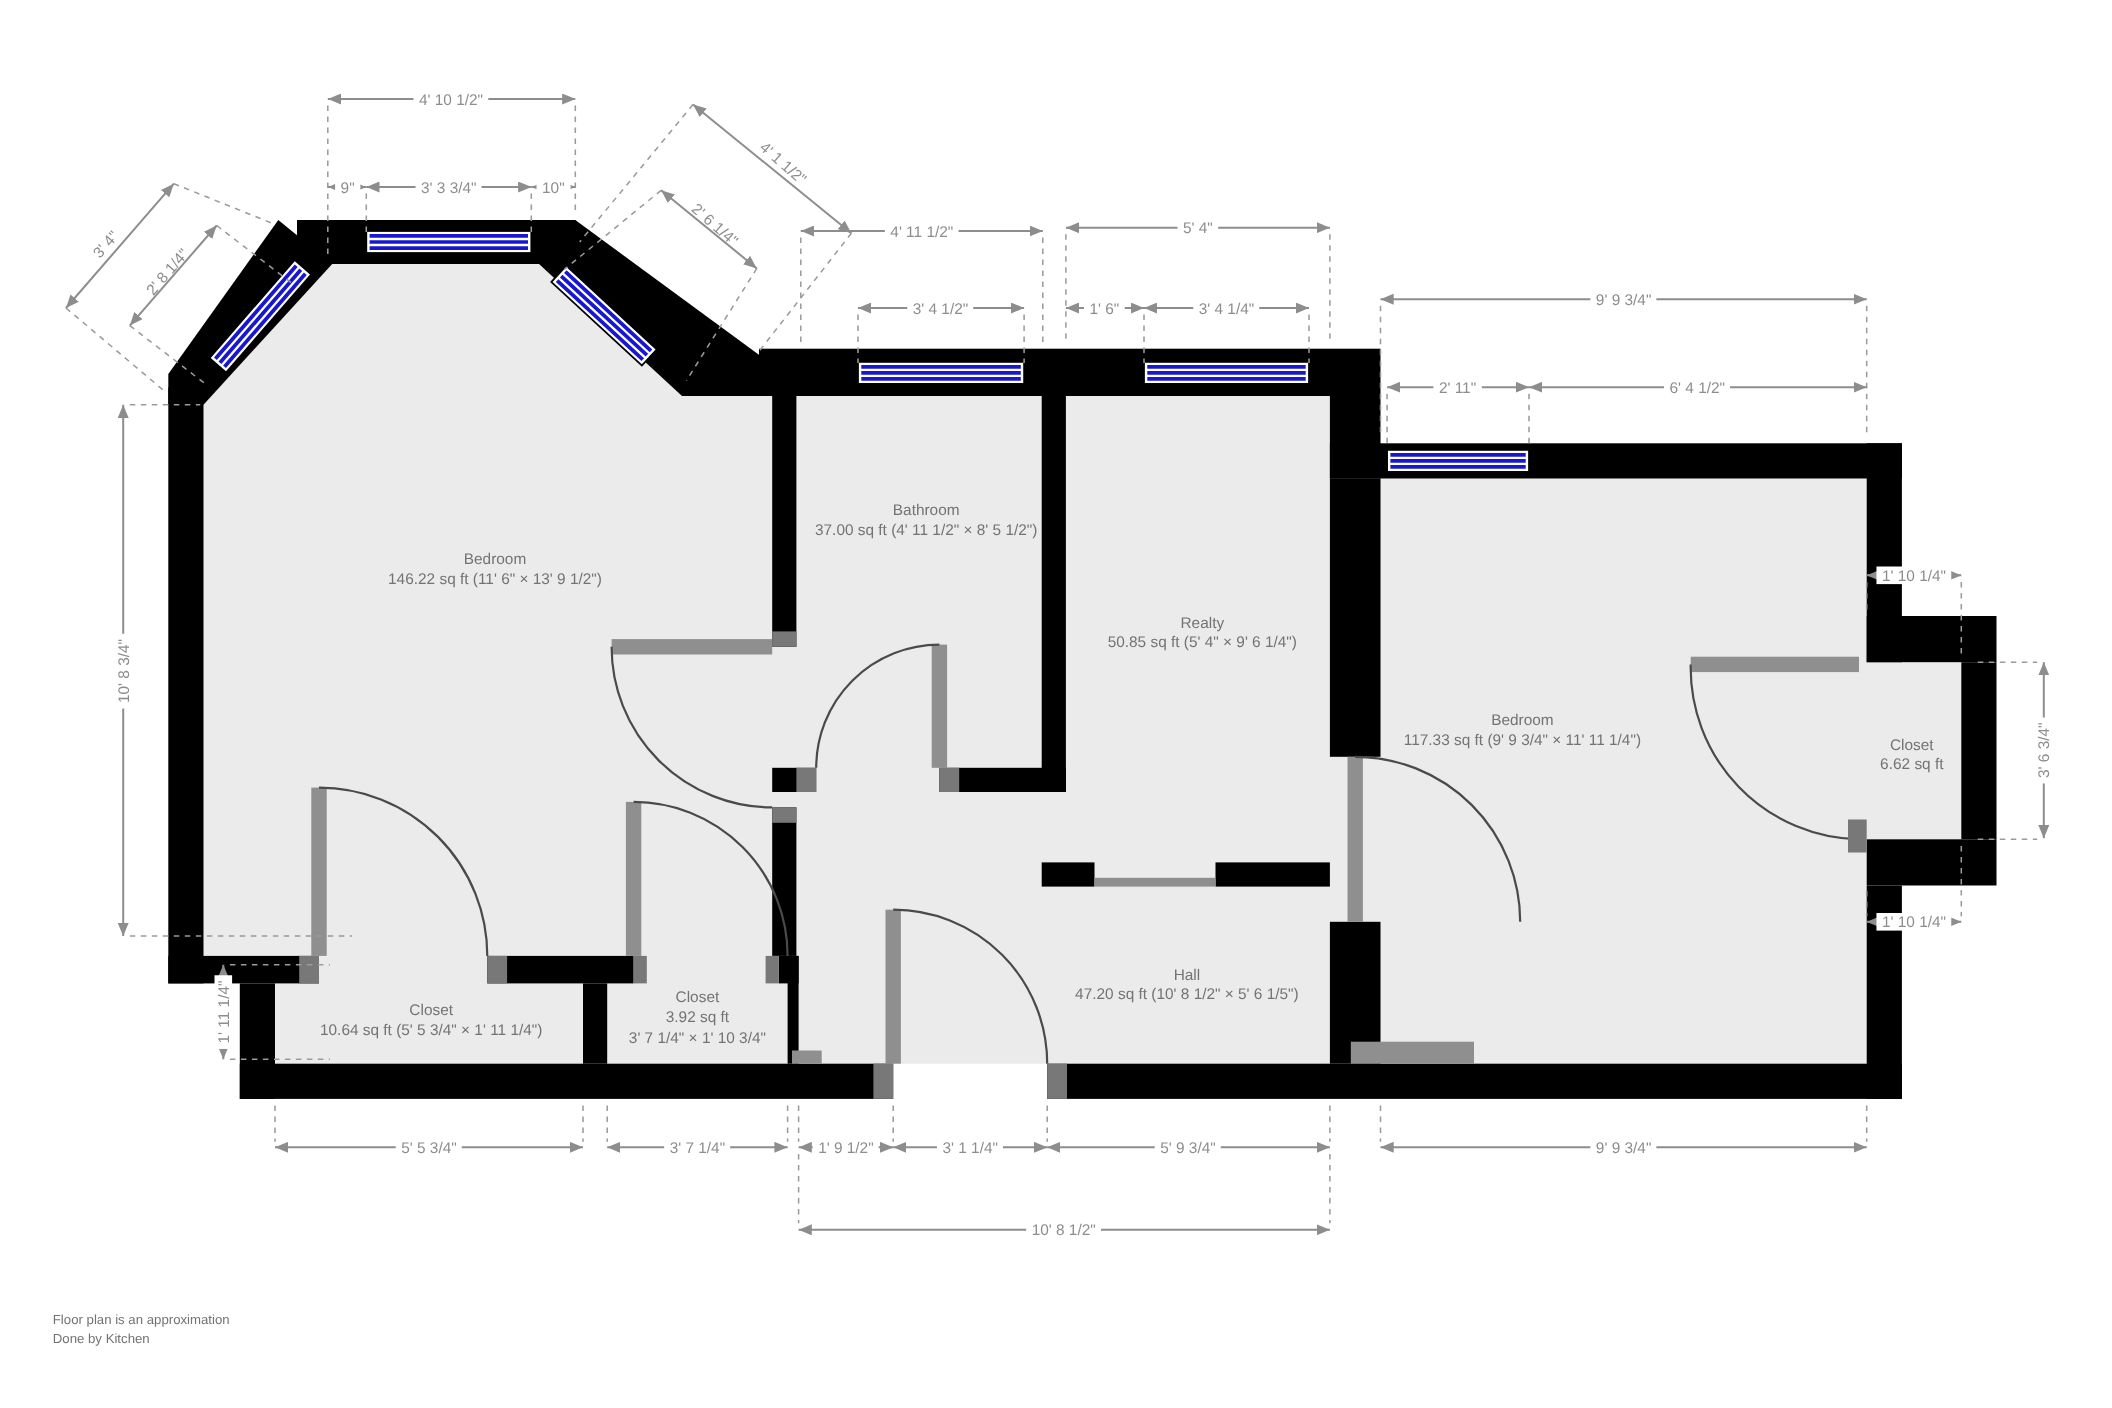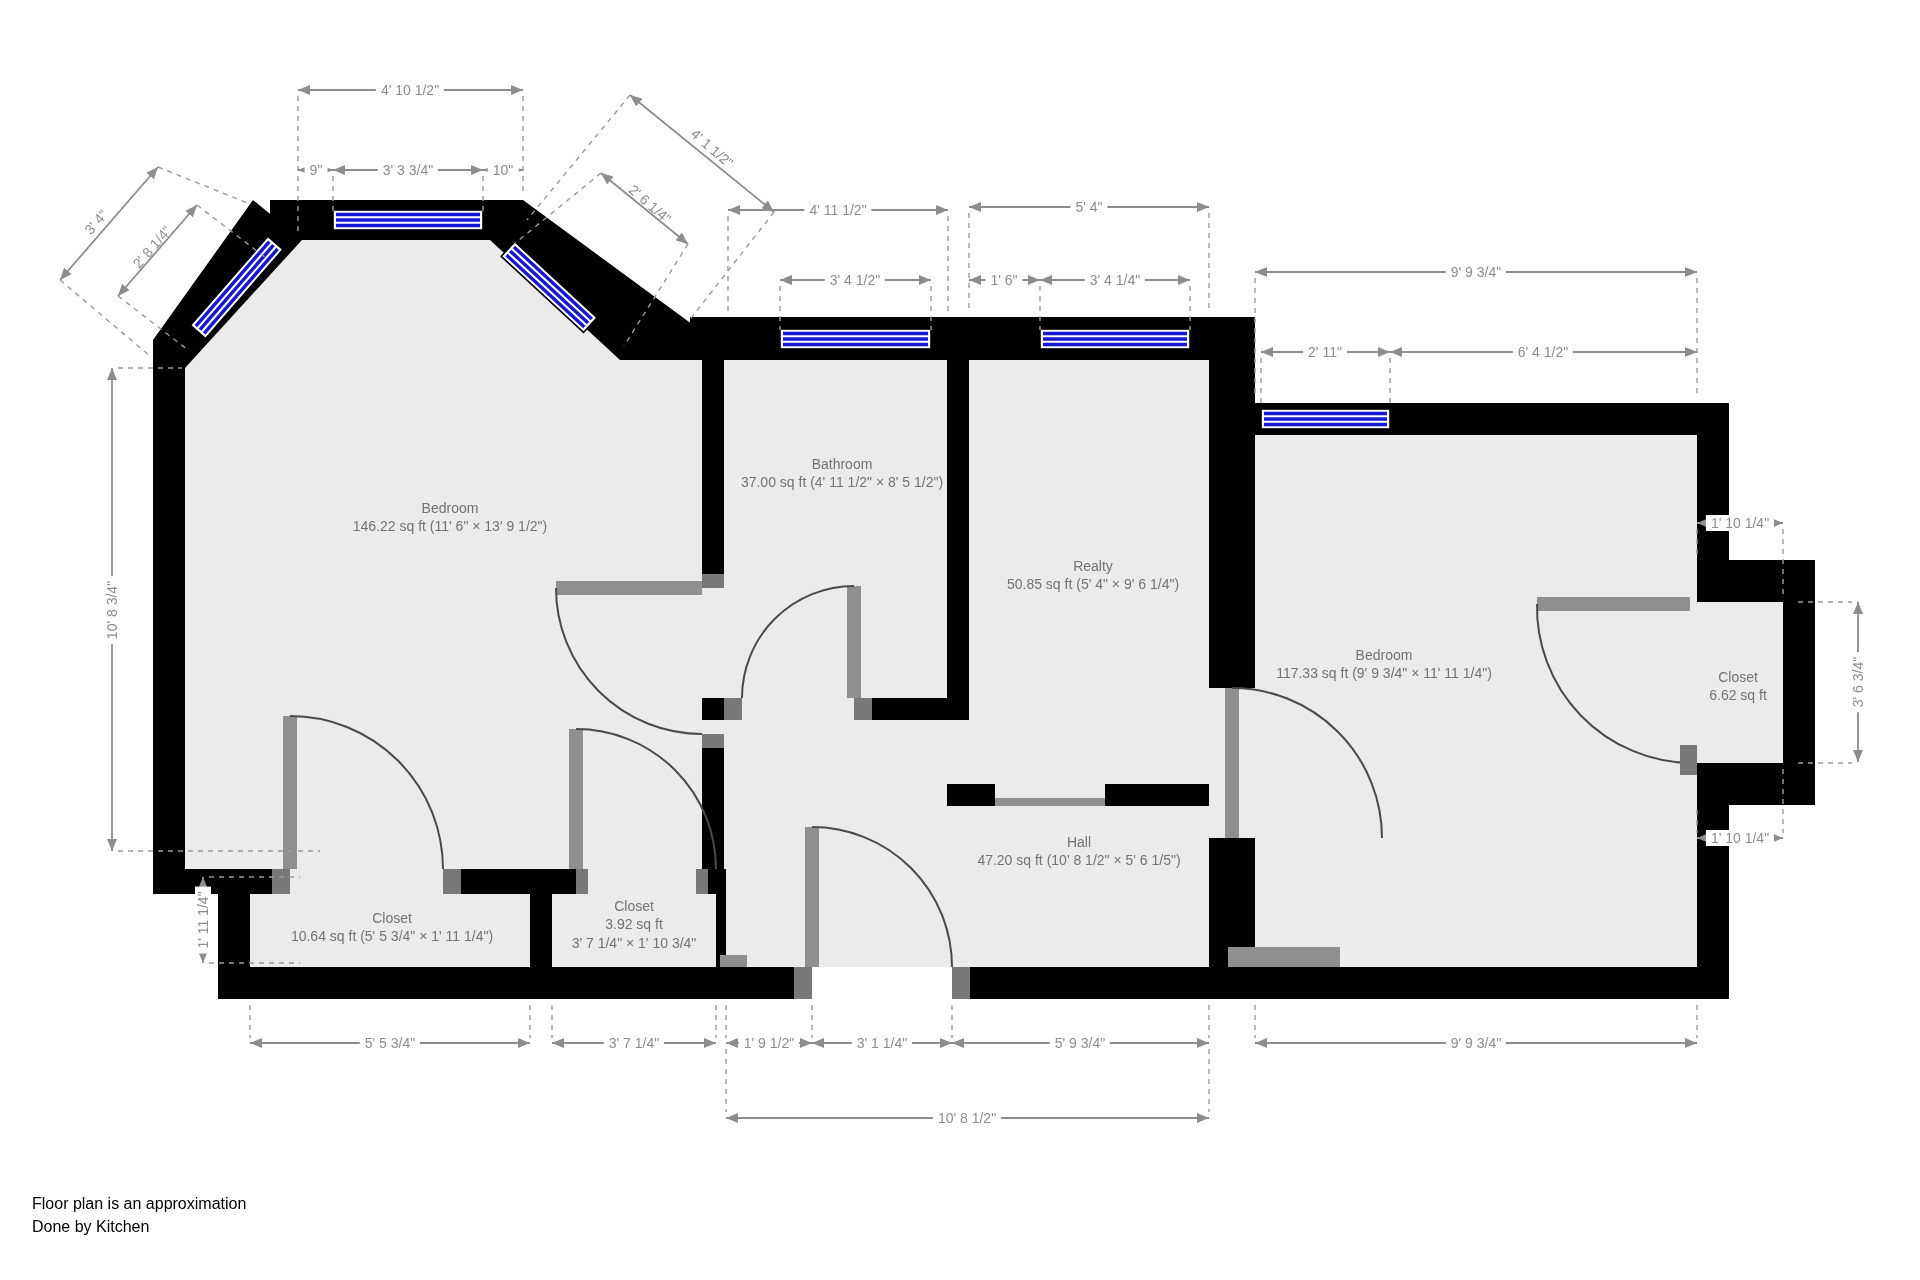--- a/index.html
+++ b/index.html
@@ -19,21 +19,21 @@
   .rlabel{position:absolute;transform:translate(-50%,-50%);text-align:center;font-size:14px;
           line-height:1.32;color:#737373;white-space:nowrap;}
   .dim{position:absolute;transform:translate(-50%,-50%);font-size:14px;color:#8d8d8d;
        background:#fff;padding:0 5px;white-space:nowrap;}
   .r90{transform:translate(-50%,-50%) rotate(-90deg);}
   .rm49{transform:translate(-50%,-50%) rotate(-49deg);background:transparent;}
   .rp41{transform:translate(-50%,-50%) rotate(41deg);background:transparent;}
   .watermark{position:absolute;left:962px;top:644px;transform:translate(-50%,-50%);
              text-align:center;font-size:58px;font-weight:bold;color:rgba(255,255,255,0.85);
              line-height:1.02;letter-spacing:1px;white-space:nowrap;}
-  .footer{position:absolute;left:32px;top:1192px;font-size:16px;color:#000000;line-height:1.45;}
+  .footer{position:absolute;left:48px;top:1192px;font-size:12px;color:#737373;line-height:1.45;}
 </style>
 </head>
 <body>
 
 <div class="canvas">
 
 <svg class="plan" width="1920" height="1280" viewBox="0 0 1920 1280">
   <defs>
     <marker id="ae" markerWidth="12" markerHeight="10" refX="12" refY="5" orient="auto" markerUnits="userSpaceOnUse">
       <path d="M0,0 L12,5 L0,10 Z" fill="#8d8d8d"></path>
@@ -284,21 +284,21 @@
   <div>50.85 sq ft (5' 4" × 9' 6 1/4")</div>
 </div>
 <div class="rlabel" style="left:1384px;top:664px">
   <div>Bedroom</div>
   <div>117.33 sq ft (9' 9 3/4" × 11' 11 1/4")</div>
 </div>
 <div class="rlabel" style="left:1738px;top:686px">
   <div>Closet</div>
   <div>6.62 sq ft</div>
 </div>
-<div class="rlabel" style="left:1079px;top:851px">
+<div class="rlabel" style="left:1079px;top:895px">
   <div>Hall</div>
   <div>47.20 sq ft (10' 8 1/2" × 5' 6 1/5")</div>
 </div>
 <div class="rlabel" style="left:392px;top:927px">
   <div>Closet</div>
   <div>10.64 sq ft (5' 5 3/4" × 1' 11 1/4")</div>
 </div>
 <div class="rlabel" style="left:634px;top:925px">
   <div>Closet</div>
   <div>3.92 sq ft</div>

